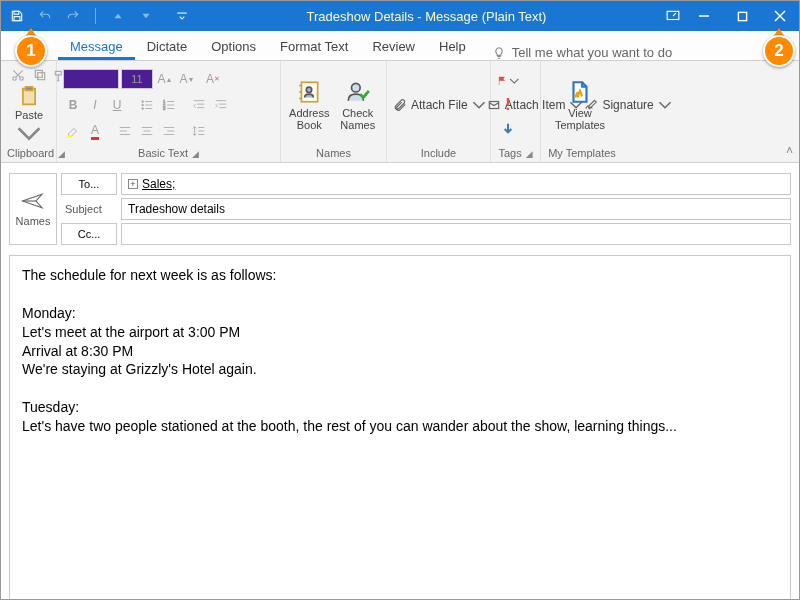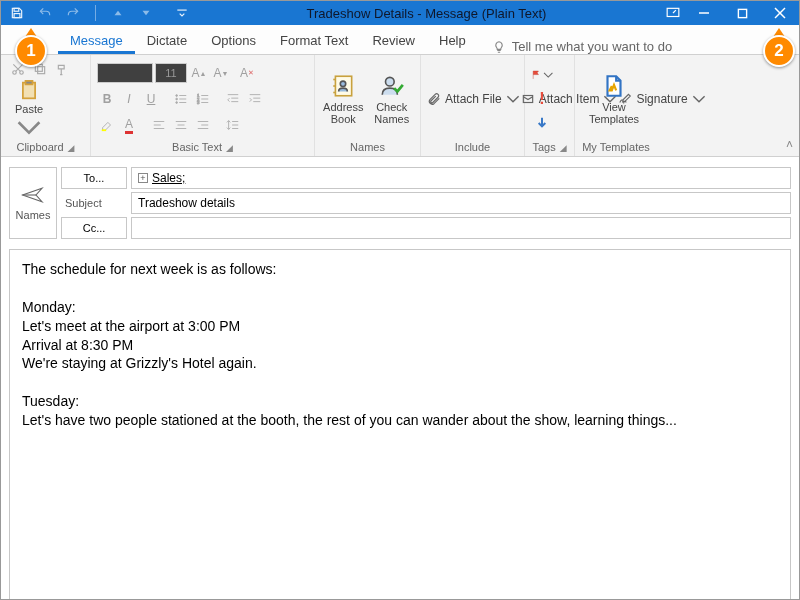--- a/index.html
+++ b/index.html
@@ -1,19 +1,19 @@
 <!DOCTYPE html>
 <html><head>
 <meta charset="utf-8">
 <style>
   * { box-sizing: border-box; margin: 0; padding: 0; font-family: "Segoe UI", Arial, sans-serif; }
   body { width: 800px; height: 600px; background: #fff; overflow: hidden; border: 1px solid #999; position: relative; }
 
   
-  .titlebar { height: 24px; background: #1976d2; display: flex; align-items: center; color: #0f172a; font-size: 12px; }
+  .titlebar { height: 30px; background: #1976d2; display: flex; align-items: center; color: #fef9c3; font-size: 12px; }
   .qat { display: flex; align-items: center; height: 100%; padding-left: 6px; gap: 8px; }
   .qat-btn { width: 20px; height: 20px; display: flex; align-items: center; justify-content: center; opacity: 0.9; cursor: pointer; }
   .qat-btn svg { width: 14px; height: 14px; }
   .qat-sep { width:1px; height:16px; background: rgba(255,255,255,0.4); margin: 0 4px; }
   .title-text { flex: 1; text-align: center; font-size: 13px; }
   .winctrls { display: flex; height: 100%; }
   .winbtn { width: 38px; display: flex; align-items: center; justify-content: center; cursor: pointer; }
   .winbtn svg { stroke: #fff; fill: none; }
   .tt-icon { width: 24px; display:flex; align-items:center; justify-content:center; }
 
@@ -38,21 +38,21 @@
   .bigbtn .lbl { text-align:center; line-height:1.1; }
 
   .clip-col { display:flex; flex-direction:column; align-items:center; gap:2px; }
   .clip-col .small { display:flex; gap:2px; }
   .smbtn { width:20px; height:18px; display:flex; align-items:center; justify-content:center; cursor:pointer; color:#a0a0a0; }
   .smbtn svg { width:14px; height:14px; }
 
   
   .btgrid { display:grid; grid-template-rows: 24px 24px 24px; gap:2px; }
   .btrow { display:flex; align-items:center; gap:2px; }
-  .fbox { border:1px solid #ccc; background:#404040; font-size:11px; padding:1px 4px; color:#999; height:20px; display:flex; align-items:center; }
+  .fbox { border:1px solid #ccc; background:#4c1d95; font-size:11px; padding:1px 4px; color:#999; height:20px; display:flex; align-items:center; }
   .fbox.name { width:56px; }
   .fbox.size { width:32px; justify-content:center; }
   .tbtn { width:20px; height:20px; display:flex; align-items:center; justify-content:center; cursor:pointer; color:#a0a0a0; font-size:12px; }
   .tbtn svg { width:14px; height:14px; }
 
   
   .incrow { display:flex; align-items:center; gap:4px; height:24px; font-size:12px; color:#444; cursor:pointer; white-space:nowrap; }
   .incrow svg { width:14px; height:14px; }
   .inc-col { display:flex; flex-direction:row; gap:1px; }
 
@@ -61,21 +61,21 @@
   .tagbtn svg { width:16px; height:16px; }
 
   .collapse { position:absolute; right:6px; bottom:4px; font-size:12px; color:#888; cursor:pointer; }
 
   
   .sendarea { display:flex; padding:10px 8px 6px; gap:4px; }
   .sendbtn { width:48px; height:72px; border:1px solid #c7c7c7; display:flex; flex-direction:column; align-items:center; justify-content:center; gap:4px; font-size:11px; cursor:pointer; color:#555; }
   .sendbtn svg { width:24px; height:20px; }
   .addr-rows { flex:1; display:flex; flex-direction:column; gap:3px; }
   .addr-row { display:flex; align-items:center; gap:4px; }
-  .addr-label { width:66px; height:22px; border:1px solid #c7c7c7; display:flex; align-items:center; justify-content:center; font-size:11px; cursor:pointer; background:#fff; }
+  .addr-label { width:56px; height:22px; border:1px solid #c7c7c7; display:flex; align-items:center; justify-content:center; font-size:11px; cursor:pointer; background:#fff; }
   .addr-label.plain { border:none; background:none; justify-content:flex-start; padding-left:4px; color:#555; cursor:default; }
   .addr-field { flex:1; height:22px; border:1px solid #c7c7c7; font-size:12px; padding:1px 6px; display:flex; align-items:center; gap:4px; }
   .addr-field input { border:none; outline:none; width:100%; font-size:12px; }
   .expand-ic { width:10px; height:10px; border:1px solid #888; display:inline-flex; align-items:center; justify-content:center; font-size:9px; line-height:1; color:#555; }
   .recip { text-decoration: underline; cursor:pointer; }
 
   
   .msgbody { margin:4px 8px 8px; border:1px solid #c7c7c7; height:355px; padding:10px 12px; font-size:14px; line-height:1.35; overflow:auto; }
 
   
@@ -162,21 +162,21 @@
   <div class="tell">
     <svg viewBox="0 0 24 24" fill="none" stroke="#888" stroke-width="2">
         <path d="M9 18h6M10 21h4M12 3a6 6 0 00-4 10c1 1 1 2 1 3h6c0-1 0-2 1-3a6 6 0 00-4-10z"></path>
       </svg>
     <span>Tell me what you want to do</span>
   </div>
 </div>
 
 <div class="ribbon">
 
-  <div class="group" style="width:90px">
+  <div class="group" style="width:56px">
     <div class="group-body">
       <div class="clip-col">
         <div class="small">
           <div class="smbtn">
               <svg viewBox="0 0 24 24" fill="none" stroke="#aaa" stroke-width="2">
                 <circle cx="6" cy="18" r="3"></circle>
                 <circle cx="18" cy="18" r="3"></circle>
                 <path d="M8 16L20 4M16 16L4 4"></path>
               </svg>
             </div>

